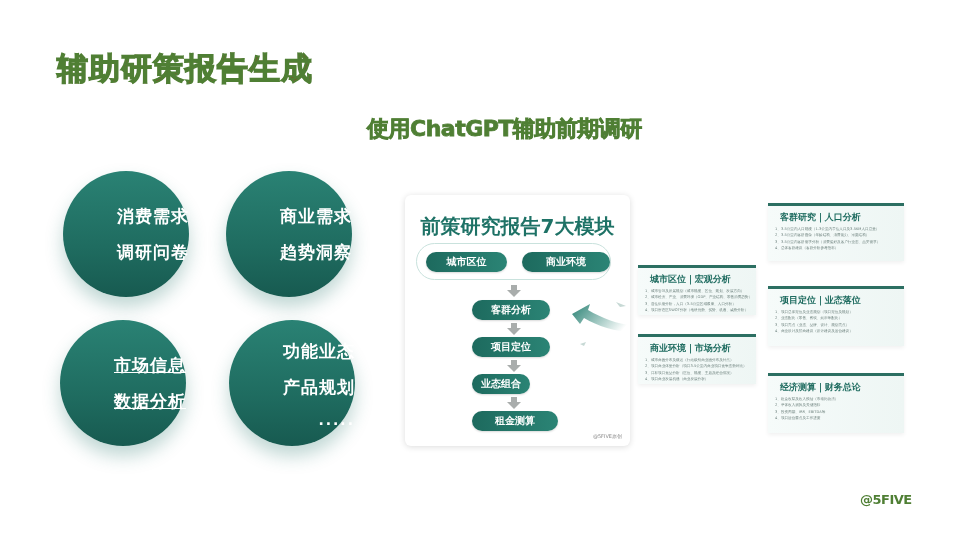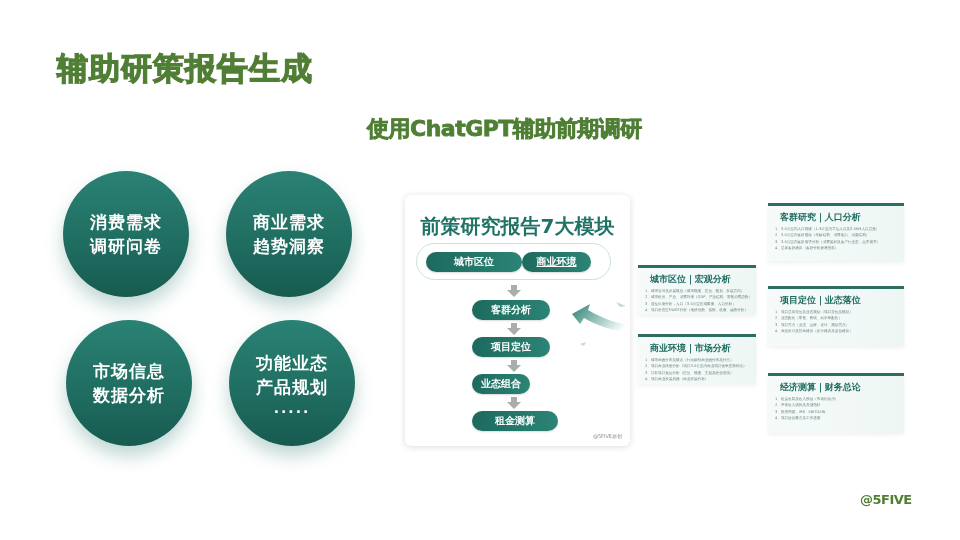--- a/index.html
+++ b/index.html
@@ -14,23 +14,24 @@
     .sub-title {
       position: absolute; left: 343px; top: 114px;
       font-size: 22px; font-weight: bold; color: #4f7f34; letter-spacing: -0.5px; margin-left: 24px;
       -webkit-text-stroke: 0.8px #4f7f34;
     }
 
     .circle {
       position: absolute; width: 126px; height: 126px; border-radius: 50%;
       background: linear-gradient(180deg, #2a8274 0%, #1f6c60 60%, #175a50 100%);
       box-shadow: 0 10px 18px rgba(30,110,100,0.28);
-      display: flex; flex-direction: column; align-items: center; justify-content: center;
+      display: flex; flex-direction: column; align-items: flex-end; justify-content: center;
       color: #ffffff; font-size: 17px; font-weight: bold; line-height: 24px; text-align: center;
       letter-spacing: 1px;
+      gap: 12px;
     }
     .circle .dots { font-size: 14px; line-height: 14px; letter-spacing: 2px; margin-top: 2px; }
 
     .card {
       position: absolute; left: 405px; top: 195px; width: 225px; height: 251px;
       background: #ffffff; border-radius: 6px;
       box-shadow: 0 1px 6px rgba(0,0,0,0.14);
     }
     .card-title {
       position: absolute; left: 0; right: 0; top: 18px; text-align: center;
@@ -83,35 +84,35 @@
 <div class="sub-title">使用ChatGPT辅助前期调研</div>
 
 <div class="circle" style="left:63px; top:171px;">
   <span>消费需求</span>
   <span>调研问卷</span>
 </div>
 <div class="circle" style="left:226px; top:171px;">
   <span>商业需求</span>
   <span>趋势洞察</span>
 </div>
-<div class="circle" style="left:66px; top:320px;">
+<div class="circle" style="left:60px; top:320px;text-decoration:underline;">
   <span>市场信息</span>
   <span>数据分析</span>
 </div>
 <div class="circle" style="left:229px; top:320px;">
   <span>功能业态</span>
   <span>产品规划</span>
   <span class="dots">.....</span>
 </div>
 
 <div class="card">
   <div class="card-title">前策研究报告7大模块</div>
   <div class="pill-group">
-    <div class="pill" style="left:9px; top:8px; width:96px;">城市区位</div>
-    <div class="pill" style="left:105px; top:8px; width:69px;text-decoration:underline;">商业环境</div>
+    <div class="pill" style="left:9px; top:8px; width:81px;">城市区位</div>
+    <div class="pill" style="left:105px; top:8px; width:88px;">商业环境</div>
   </div>
 
   <div class="arrow-stem" style="left:106px; top:90px;"></div>
   <div class="arrow-down" style="left:102px; top:95px;"></div>
   <div class="pill" style="left:67px; top:105px; width:78px;">客群分析</div>
 
   <div class="arrow-stem" style="left:106px; top:128px;"></div>
   <div class="arrow-down" style="left:102px; top:133px;"></div>
   <div class="pill" style="left:67px; top:142px; width:78px;">项目定位</div>
 

